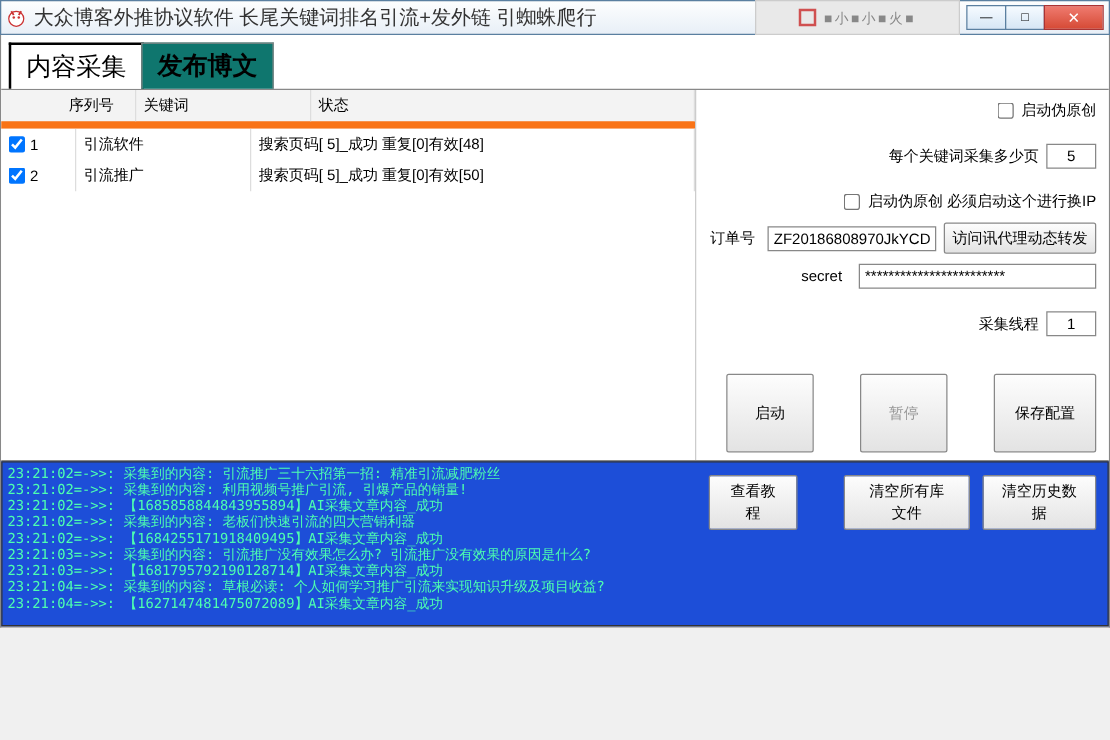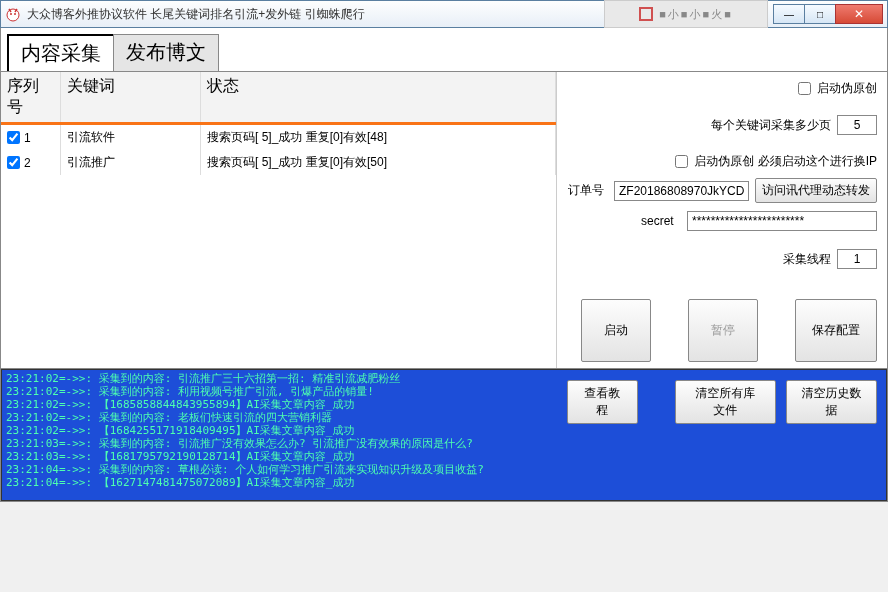--- a/index.html
+++ b/index.html
@@ -1,40 +1,40 @@
 <!DOCTYPE html>
 <html><head>
 <meta charset="utf-8">
 <style>
 * { box-sizing: border-box; margin: 0; padding: 0; }
 body { font-family: "Microsoft YaHei", SimSun, Arial, sans-serif; font-size: 12px; background: #f0f0f0; width: 888px; height: 592px; overflow: hidden; }
 
 .titlebar { height: 28px; background: linear-gradient(#fdfefe,#e8eff7); border: 1px solid #5a7fa0; display: flex; align-items: center; padding: 0 4px; }
 .titlebar .icon { width: 16px; height: 16px; margin-right: 6px; display:inline-block; }
 .titlebar .icon svg { width:16px; height:16px; }
-.titlebar .title { flex: 1; font-size: 12px; color: #333; }
+.titlebar .title { flex: 1; font-size: 16px; color: #333; }
 .titlebar .winbtns { display: flex; }
 .titlebar .winbtn { width: 32px; height: 20px; border: 1px solid #5a7fa0; background: linear-gradient(#f6fbff,#d6e6f5); margin-left: -1px; display:flex; align-items:center; justify-content:center; font-size:10px; }
 .titlebar .winbtn.close { background: linear-gradient(#ef7b6f,#d64a36); color:#fff; width:48px; border-color:#a33; }
 .titlebar .winbtn.close span { font-size:12px; }
 .titlebar .blurred { width:164px; height:28px; background: #e9e9e9; display:flex; align-items:center; justify-content:center; color:#999; font-size:11px; border:1px solid #ccc; margin-right:6px; filter:blur(0.4px);}
 .titlebar .blurred .redbox { width:14px;height:14px;border:2px solid #d05050;margin-right:6px; }
 .titlebar .blurred .graytxt { color:#888; letter-spacing:2px;}
 
 .window-body { border:1px solid #888; border-top:none; height: 474px; background:#f0f0f0; display:flex; flex-direction:column; }
 
 .tabs { display:flex; background:#fff; border-bottom:1px solid #888; padding:6px 6px 0 6px; }
 .tab { border:2px solid #000; border-bottom:none; padding:4px 12px; font-size:20px; font-weight:500; background:#fff; margin-right:-2px; cursor:pointer; }
-.tab.inactive { border-width:1px; border-color:#888; font-weight:400; background:#e5e5e5;text-align:right; }
+.tab.inactive { border-width:1px; border-color:#888; font-weight:700; background:#0f766e;text-align:right; }
 
 .content-row { display:flex; flex:1; background:#fff; border-bottom:1px solid #888; min-height:0; }
 .left-pane { flex:1; border-right:1px solid #ccc; display:flex; flex-direction:column; min-width:0; }
 .right-pane { width:330px; padding:8px 10px; display:flex; flex-direction:column; gap:8px; position:relative;align-items:flex-end; }
 
-.grid-header { display:flex; background:#f3f3f3; border-bottom:3px solid #f97316; font-size:16px; }
+.grid-header { display:flex; background:#f3f3f3; border-bottom:6px solid #f97316; font-size:12px;padding-left:48px; }
 .grid-header .col, .grid-row .col { padding:4px 6px; border-right:1px solid #ddd; }
 .grid-row { display:flex; font-size:12px; }
 .col-seq { width:60px; display:flex; align-items:center; gap:4px; }
 .col-kw { width:140px; }
 .col-status { flex:1; }
 .grid-body { flex:1; background:#fff; overflow:auto; }
 .chkbox { width:13px; height:13px; }
 
 .field-row { display:flex; align-items:center; gap:6px; font-size:12px; }
 .field-row label { white-space:nowrap; }

